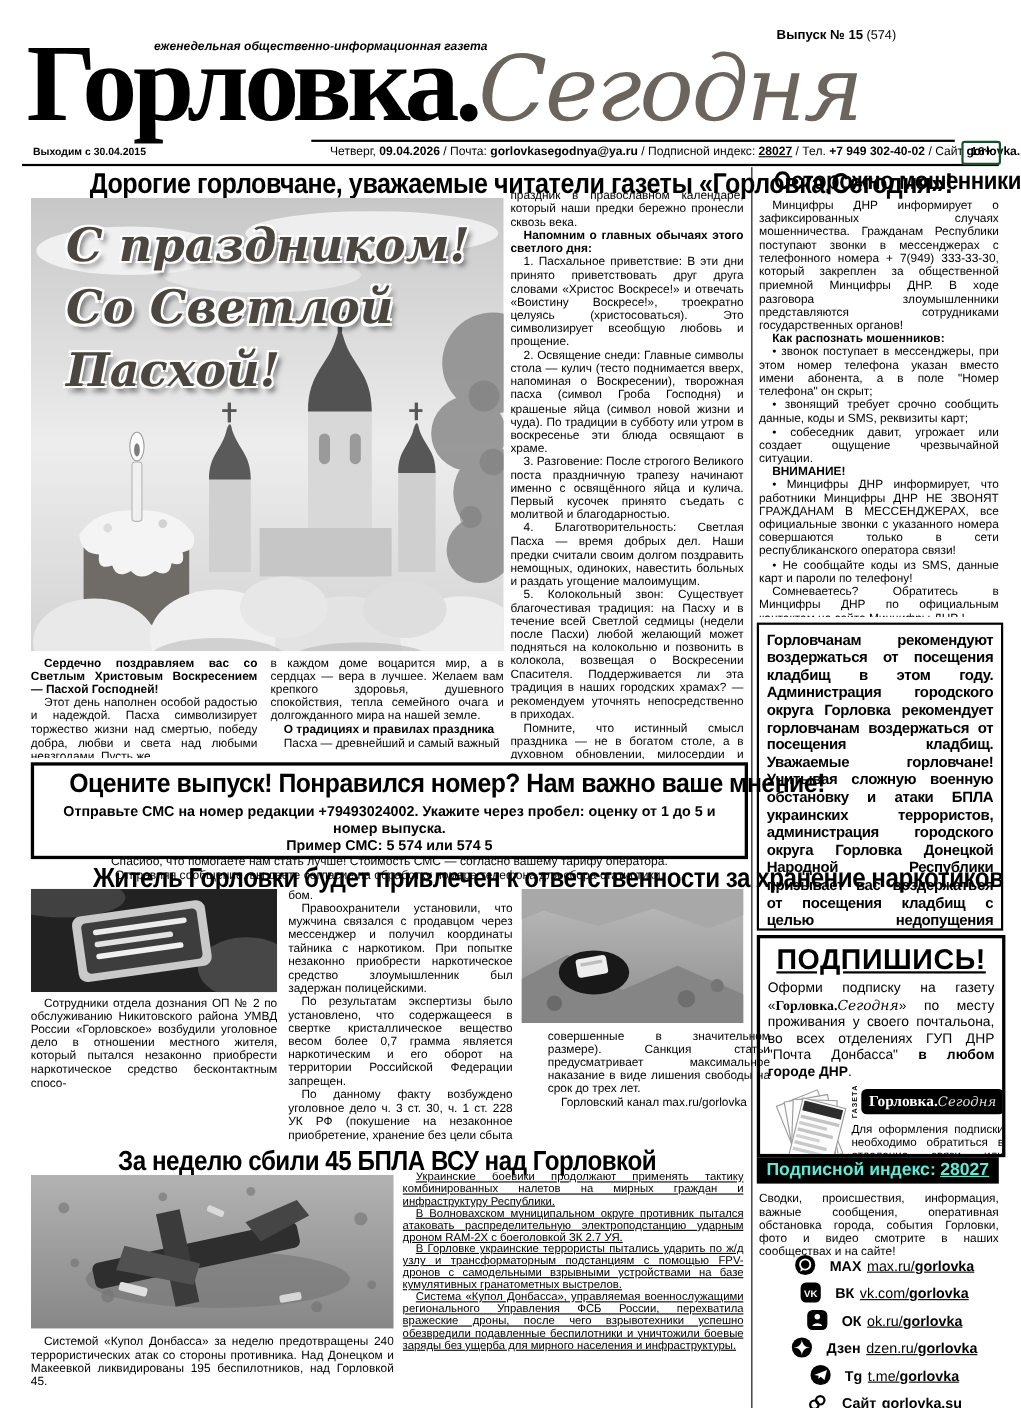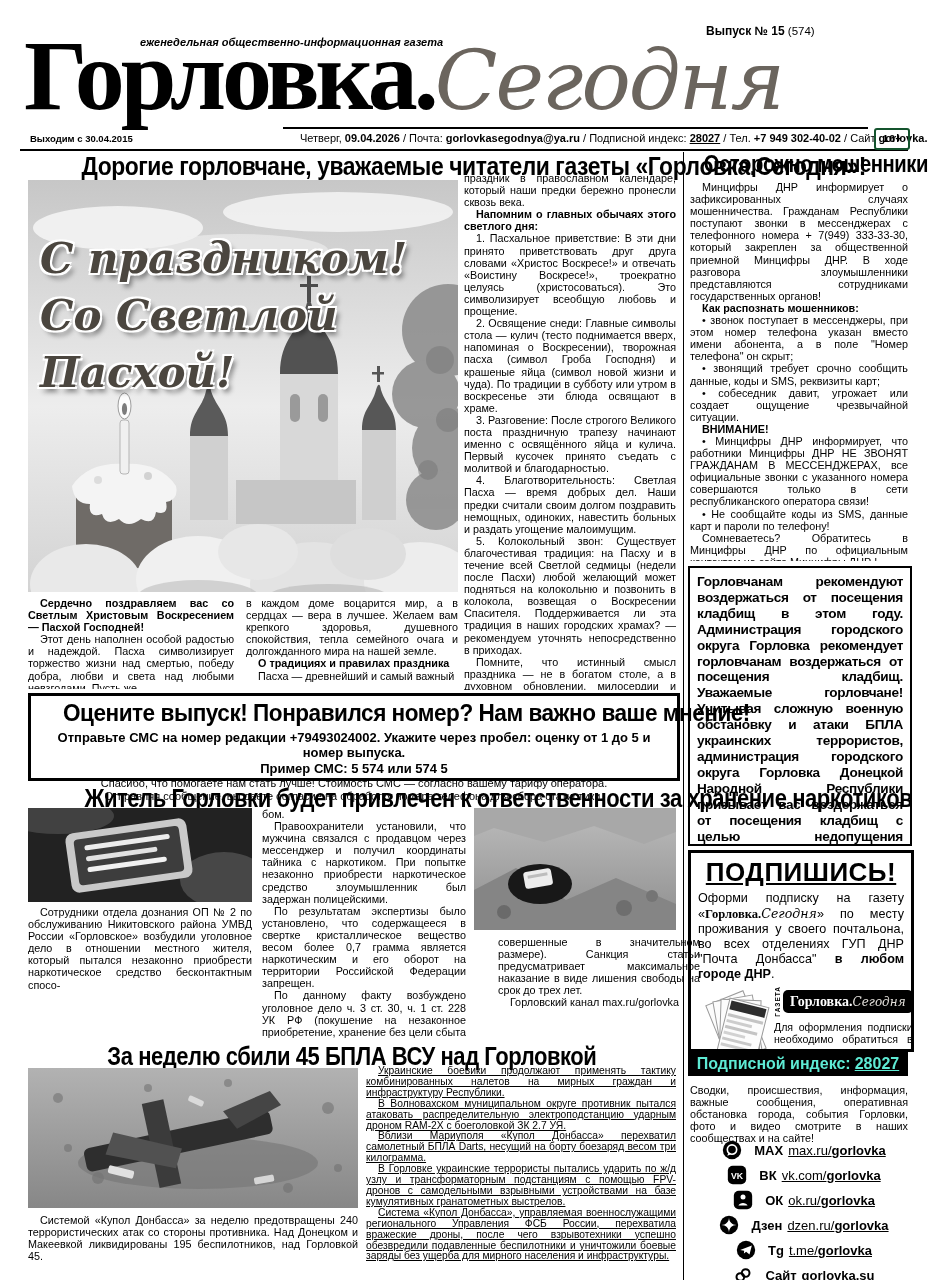--- a/index.html
+++ b/index.html
@@ -72,24 +72,24 @@
   .soc-row{display:flex;align-items:center;margin:0 0 5px 10px;height:20px;justify-content:center;}
   .soc-ic{width:20px;height:20px;margin-right:12px;flex:0 0 auto;display:inline-flex;}
   .soc-ic svg{width:20px;height:20px;}
   .soc-label{font-weight:800;font-size:13px;margin-right:5px;white-space:nowrap;}
   .soc-link{font-size:13px;white-space:nowrap;}
   .soc-link.u{text-decoration:underline;}
   .soc-link b{font-weight:800;}
 
   
   .photo{overflow:hidden;}
-  .easter-overlay{position:absolute;left:12px;top:14px;
+  .easter-overlay{position:absolute;left:32px;top:14px;
         font-family:"DejaVu Serif",serif;font-style:italic;font-weight:bold;
         font-size:42px;line-height:57px;color:#4b463f;
-        text-shadow:-2px -2px 0 #fff,2px -2px 0 #fff,-2px 2px 0 #fff,2px 2px 0 #fff,4px 5px 5px rgba(0,0,0,.45);margin-top:36px;}
+        text-shadow:-2px -2px 0 #fff,2px -2px 0 #fff,-2px 2px 0 #fff,2px 2px 0 #fff,4px 5px 5px rgba(0,0,0,.45);}
   .vrule{position:absolute;background:#000;}
 </style>
 </head>
 <body>
 
 <div class="page">
 
   <div class="abs tagline" style="left:140px;top:36px;">еженедельная общественно-информационная газета</div>
 
   <div class="abs issue" style="right:22px;top:24px;width:200px;">
@@ -319,21 +319,20 @@
       <rect x="226" y="108" width="20" height="7" rx="2" fill="#d6d6d6" transform="rotate(-10 236 111)"></rect>
       <rect x="160" y="30" width="16" height="6" rx="2" fill="#dadada" transform="rotate(24 168 33)"></rect>
     </svg>
   </div>
   <div class="abs body-text" style="left:28px;top:1214px;width:330px;height:52px;">
     <p class="para">Системой «Купол Донбасса» за неделю предотвращены 240 террористических атак со стороны противника. Над Донецком и Макеевкой ликвидированы 195 беспилотников, над Горловкой 45.</p>
   </div>
   <div class="abs body-text uavcol" style="left:366px;top:1066px;width:310px;height:212px;text-decoration:underline;">
       <p class="para">Украинские боевики продолжают применять тактику комбинированных налетов на мирных граждан и инфраструктуру Республики.</p>
       <p class="para">В Волновахском муниципальном округе противник пытался атаковать распределительную электроподстанцию ударным дроном RAM-2X с боеголовкой ЗК 2.7 УЯ.</p>
-      <p class="para">Вблизи Мариуполя «Купол Донбасса» перехватил самолетный БПЛА Darts, несущий на борту боезаряд весом три килограмма.</p>
       <p class="para">В Горловке украинские террористы пытались ударить по ж/д узлу и трансформаторным подстанциям с помощью FPV-дронов с самодельными взрывными устройствами на базе кумулятивных гранатометных выстрелов.</p>
       <p class="para">Система «Купол Донбасса», управляемая военнослужащими регионального Управления ФСБ России, перехватила вражеские дроны, после чего взрывотехники успешно обезвредили подавленные беспилотники и уничтожили боевые заряды без ущерба для мирного населения и инфраструктуры.</p>
     </div>
 
   <div class="abs sub-box" style="left:688px;top:850px;width:206px;height:188px;">
     <div class="sub-title">ПОДПИШИСЬ!</div>
     <div class="sub-text"><span>Оформи подписку на газету «</span><span class="sub-brand">Горловка.</span><span class="sub-brand-s">Сегодня</span><span>» по месту проживания у своего почтальона, во всех отделениях ГУП ДНР "Почта Донбасса" </span><span class="sub-bold">в любом городе ДНР</span><span>.</span></div>
     <div class="sub-row">
       <div style="flex:0 0 76px;">
         <svg width="76" height="86" viewBox="0 0 76 86">

